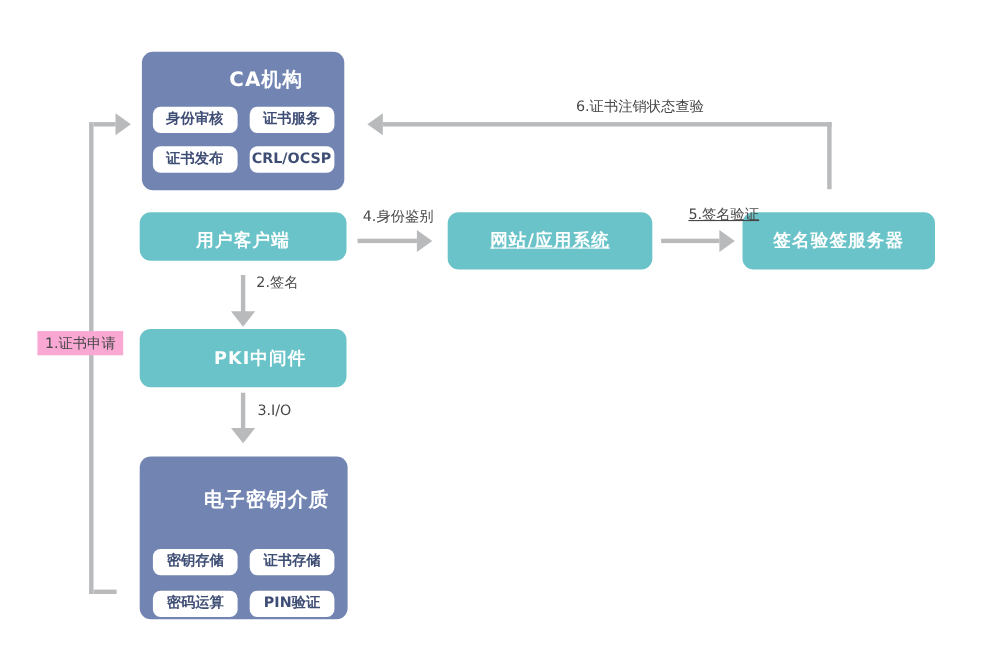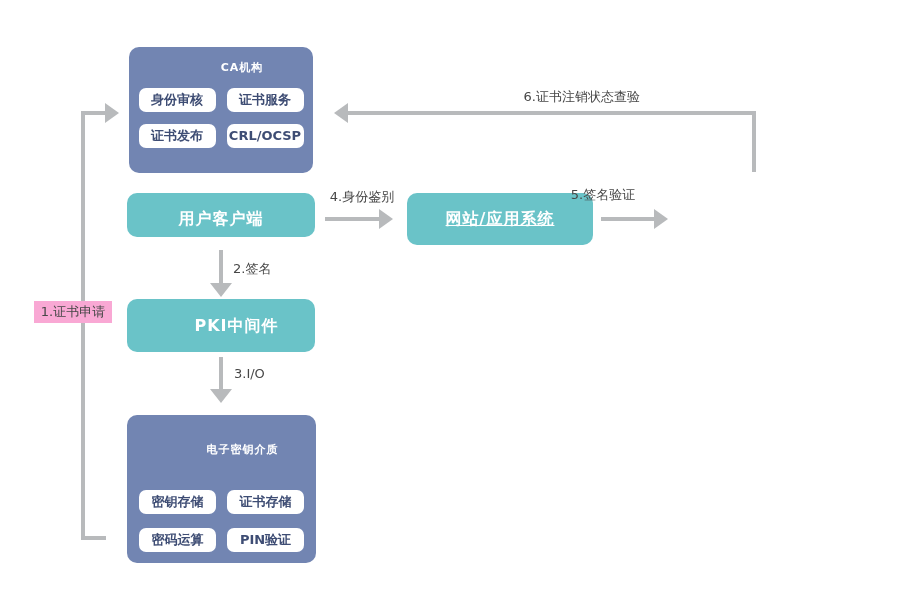--- a/index.html
+++ b/index.html
@@ -20,21 +20,21 @@
   }
   .node.purple{background:var(--primary);}
   .node.teal{background:var(--secondary);}
   .node-title{
     font-weight:bold;color:#ffffff;letter-spacing:1px;
   }
   .teal .node-title{
     font-size:16px;line-height:52px;
   }
   .big .node-title{
-    font-size:11px;
+    font-size:18px;
     margin-left:42px;
   }
   .chip-grid{
     display:grid;grid-template-columns:77px 77px;justify-content:center;
     column-gap:11px;
   }
   .chip{
     background:#ffffff;border-radius:7px;height:24px;line-height:24px;
     font-size:13px;font-weight:bold;color:var(--subtext);text-align:center;
     white-space:nowrap;
@@ -80,20 +80,23 @@
   </div>
 
   <div class="node teal" style="left:127px;top:193px;width:188px;height:44px;">
     <div class="node-title">用户客户端</div>
   </div>
 
   <div class="node teal" style="left:407px;top:193px;width:186px;height:52px;text-decoration:underline;">
     <div class="node-title">网站/应用系统</div>
   </div>
 
+  <div class="node teal" style="left:675px;top:193px;width:175px;height:52px;">
+    <div class="node-title">签名验签服务器</div>
+  </div>
 
   <div class="node teal" style="left:127px;top:299px;width:188px;height:53px;padding-left:31px;">
     <div class="node-title" style="line-height:53px;">PKI中间件</div>
   </div>
 
   <div class="node purple big" style="left:127px;top:415px;width:189px;height:148px;">
     <div class="node-title" style="margin-top:27px;">电子密钥介质</div>
     <div class="chip-grid" style="margin-top:33px;row-gap:14px;">
       <div class="chip">密钥存储</div>
       <div class="chip">证书存储</div>
@@ -103,32 +106,32 @@
   </div>
 
   <div class="line" style="left:81px;top:111px;width:4px;height:429px;"></div>
   <div class="line" style="left:85px;top:111px;width:20px;height:4px;"></div>
   <div class="line" style="left:85px;top:536px;width:21px;height:4px;"></div>
   <div class="arrowhead arrow-right" style="left:105px;top:103px;"></div>
   <div class="lbl on-line centered" style="left:34px;top:301px;width:78px;">1.证书申请</div>
 
   <div class="line" style="left:219px;top:250px;width:4px;height:34px;"></div>
   <div class="arrowhead arrow-down" style="left:210px;top:283px;"></div>
-  <div class="lbl" style="left:233px;top:260px;">2.签名</div>
+  <div class="lbl" style="left:233px;top:248px;">2.签名</div>
 
   <div class="line" style="left:219px;top:357px;width:4px;height:33px;"></div>
   <div class="arrowhead arrow-down" style="left:210px;top:389px;"></div>
   <div class="lbl" style="left:234px;top:366px;text-align:center;">3.I/O</div>
 
   <div class="line" style="left:325px;top:217px;width:54px;height:4px;"></div>
   <div class="arrowhead arrow-right" style="left:379px;top:209px;"></div>
   <div class="lbl centered" style="left:322px;top:188px;width:80px;">4.身份鉴别</div>
 
   <div class="line" style="left:601px;top:217px;width:53px;height:4px;"></div>
   <div class="arrowhead arrow-right" style="left:654px;top:209px;"></div>
-  <div class="lbl centered" style="left:567px;top:186px;width:72px;">5.签名验证</div>
+  <div class="lbl centered" style="left:622px;top:186px;width:72px;text-decoration:underline;">5.签名验证</div>
 
   <div class="line" style="left:348px;top:111px;width:408px;height:4px;"></div>
   <div class="line" style="left:752px;top:111px;width:4px;height:61px;"></div>
   <div class="arrowhead arrow-left" style="left:334px;top:103px;"></div>
   <div class="lbl centered" style="left:460px;top:88px;width:180px;text-align:right;">6.证书注销状态查验</div>
 
 </div>
 
 </body></html>

